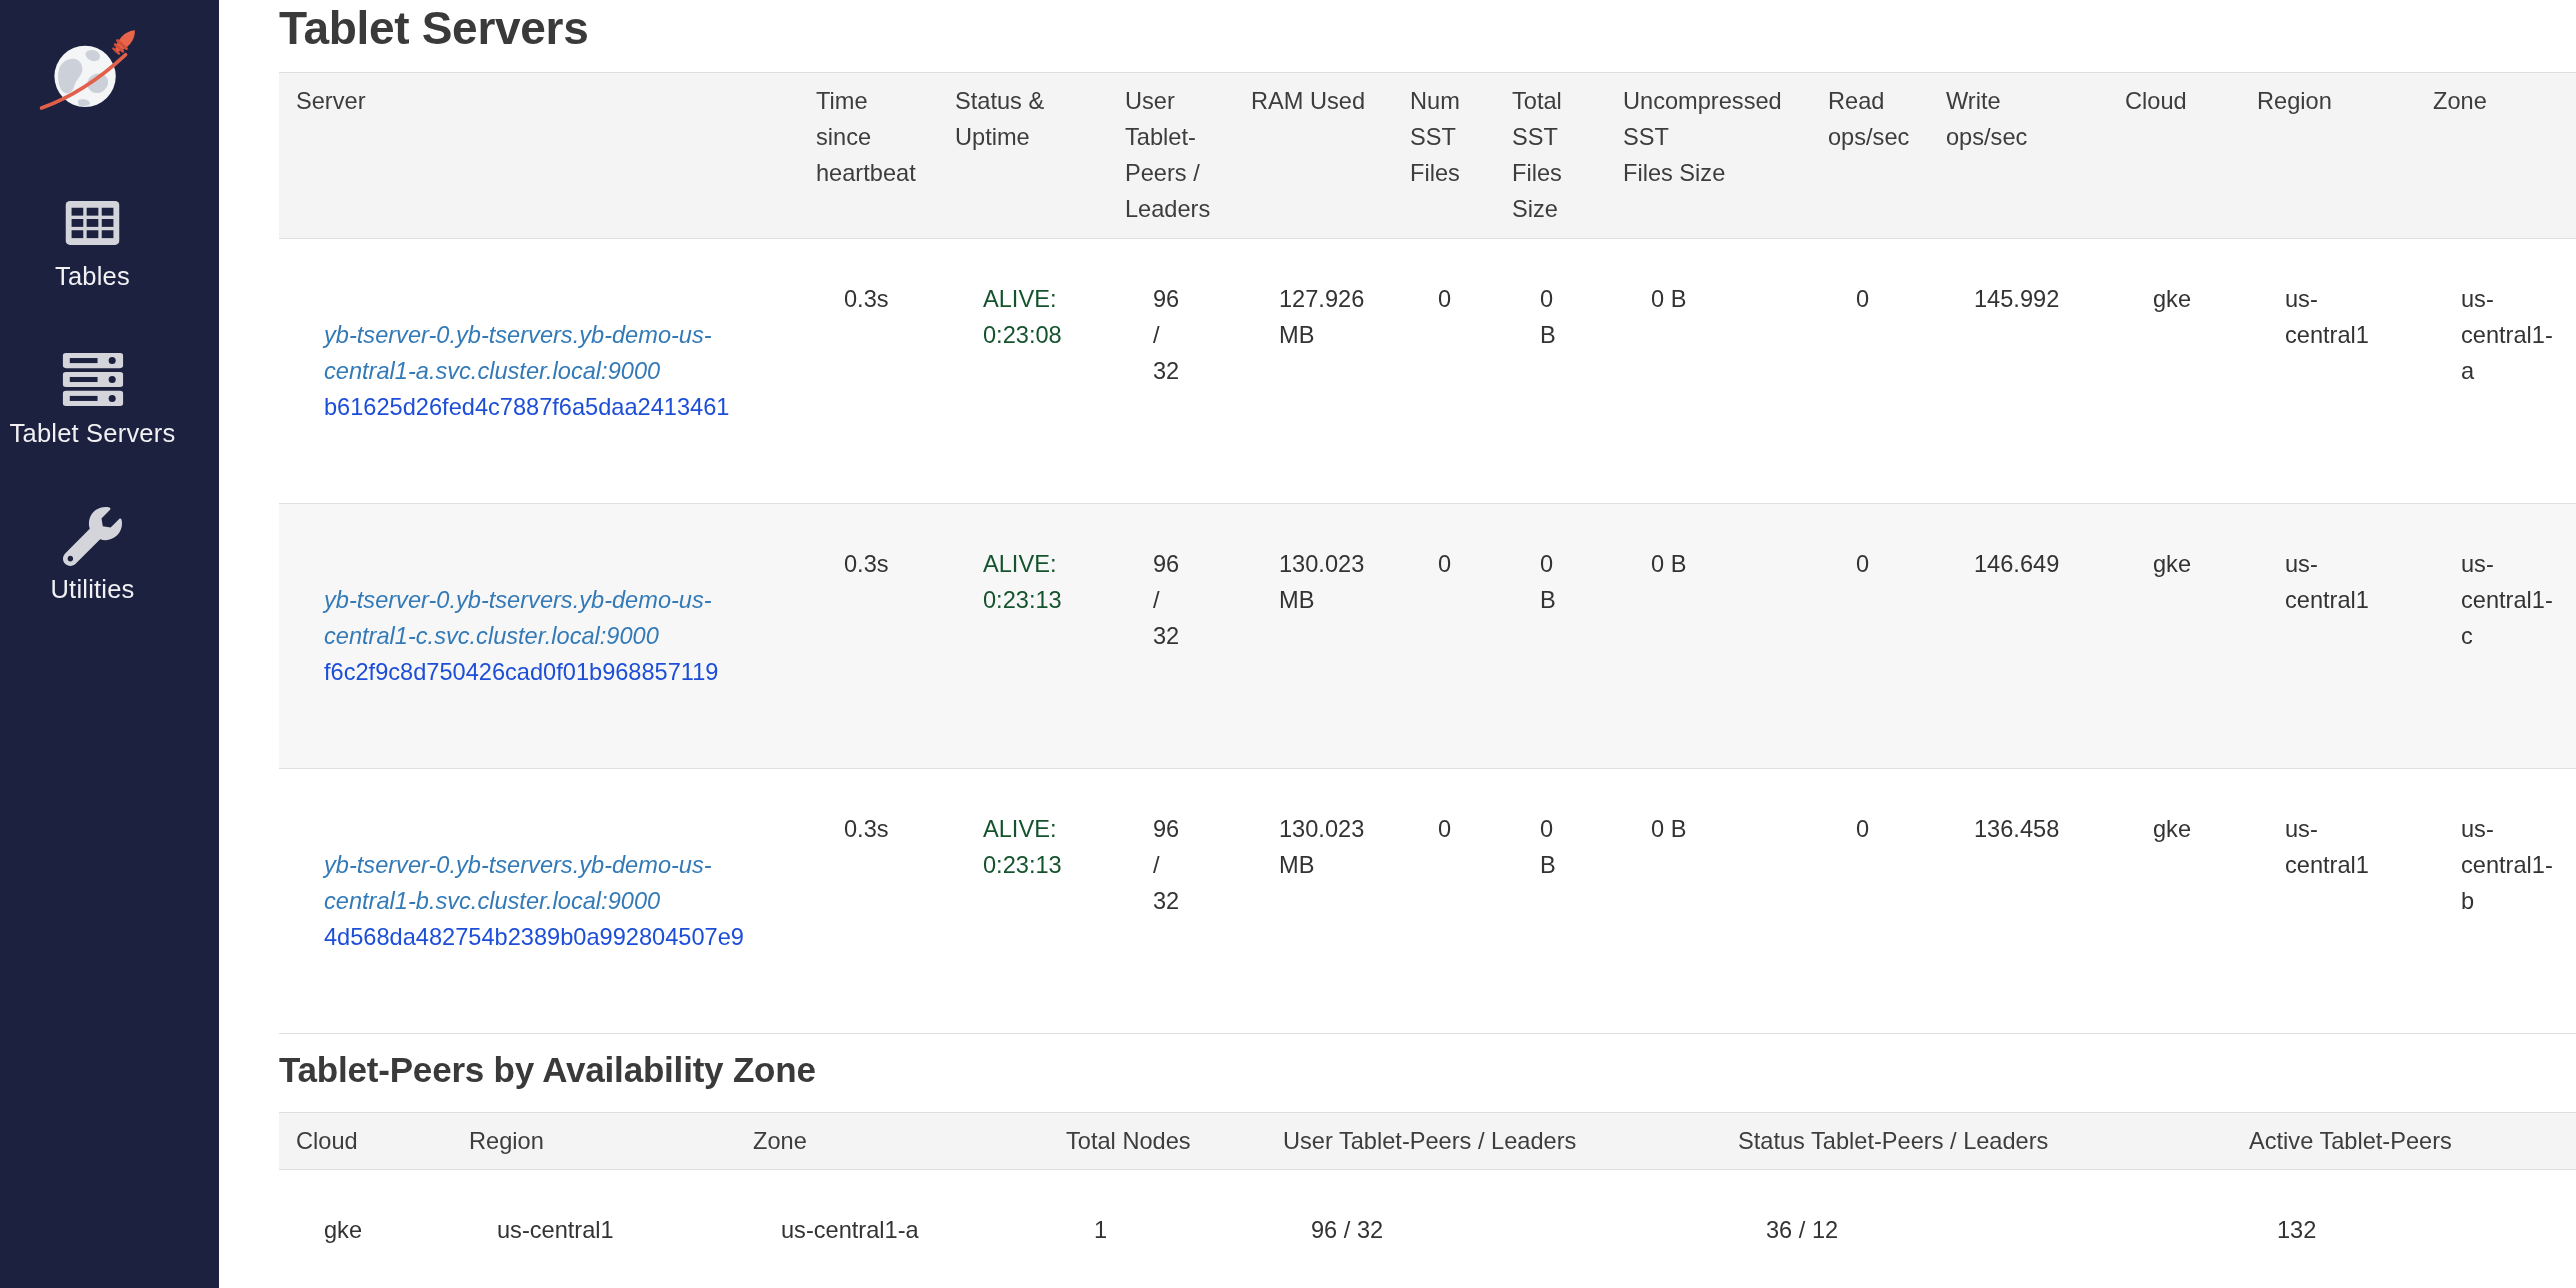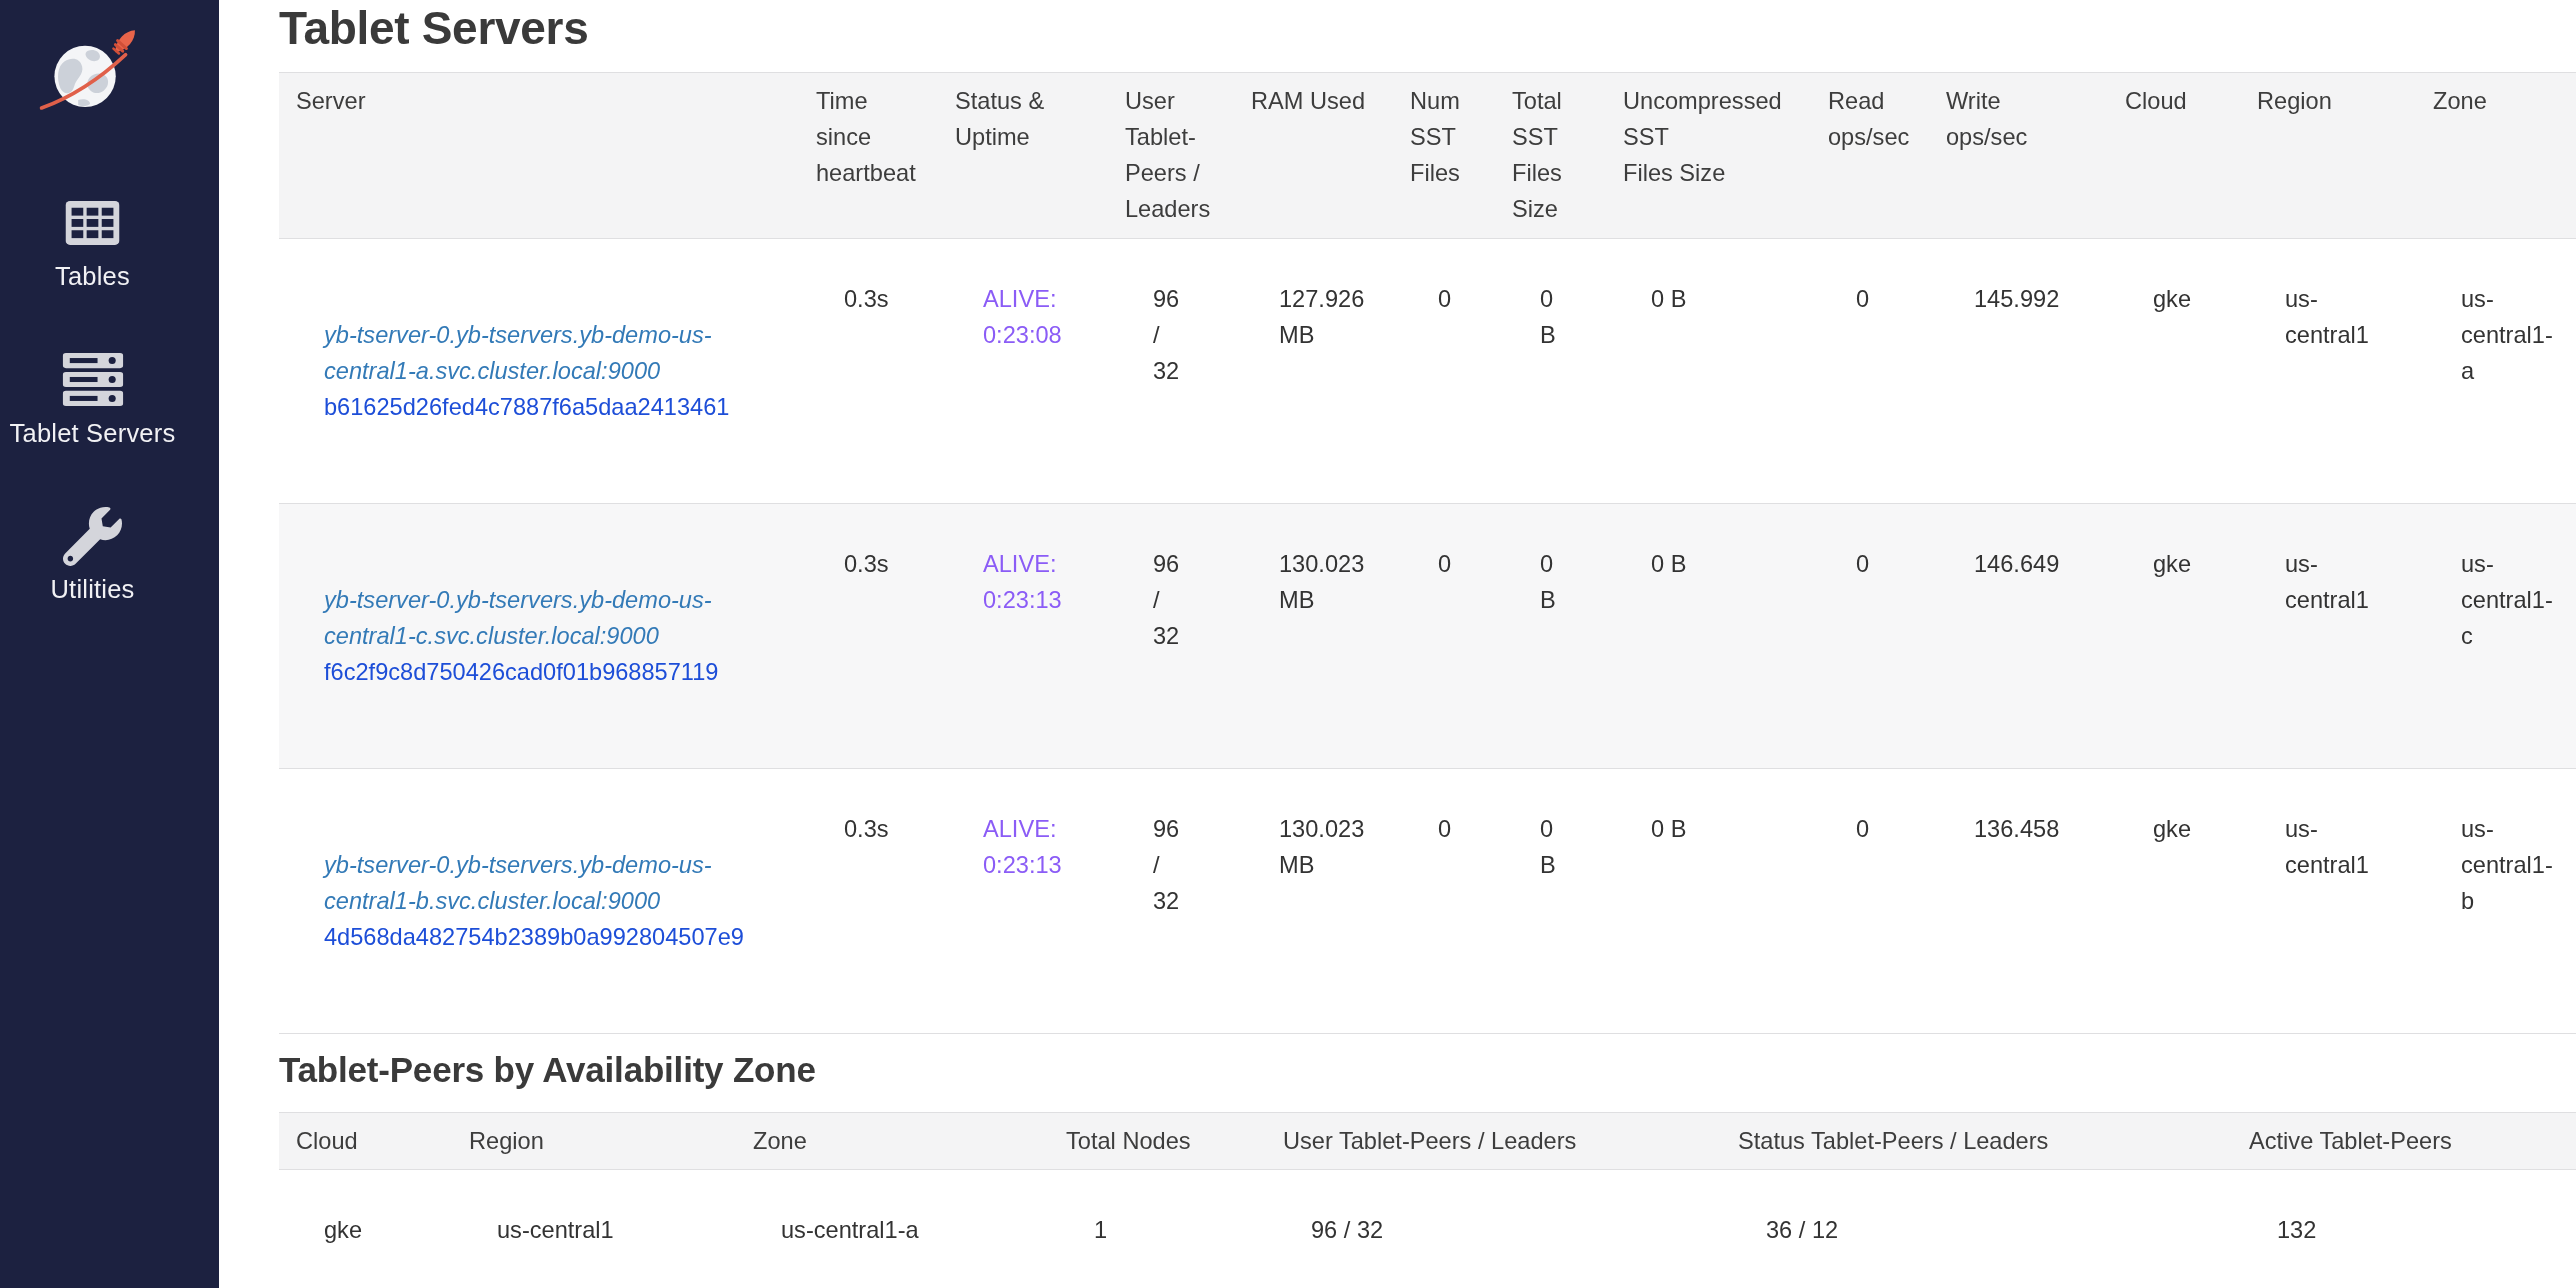--- a/index.html
+++ b/index.html
@@ -54,21 +54,21 @@
     vertical-align: top; text-align: left;
     padding: 42px 9.4px 42px 45px; line-height: 36px; white-space: pre-line;
     color: #333;
   }
   tbody tr { border-bottom: 1.9px solid #dfdfe1; }
   tbody tr:nth-child(even) td { background: #f7f7f8; }
   .t2 tbody td.rowspan-cell { background: #ffffff; }
 
   a.server-link { color: #337ab7; text-decoration: none; cursor: pointer; font-style: italic; }
   .uuid { color: #1d4ed8; }
-  .status-alive { color: #8b5cf6; }
+  .status-alive { color: #14532d; }
 </style>
 </head>
 <body>
 
 <div class="app">
 
   <aside class="sidebar">
     <div class="logo-wrap">
       <svg width="112" height="94" viewBox="0 0 110 95">
 

